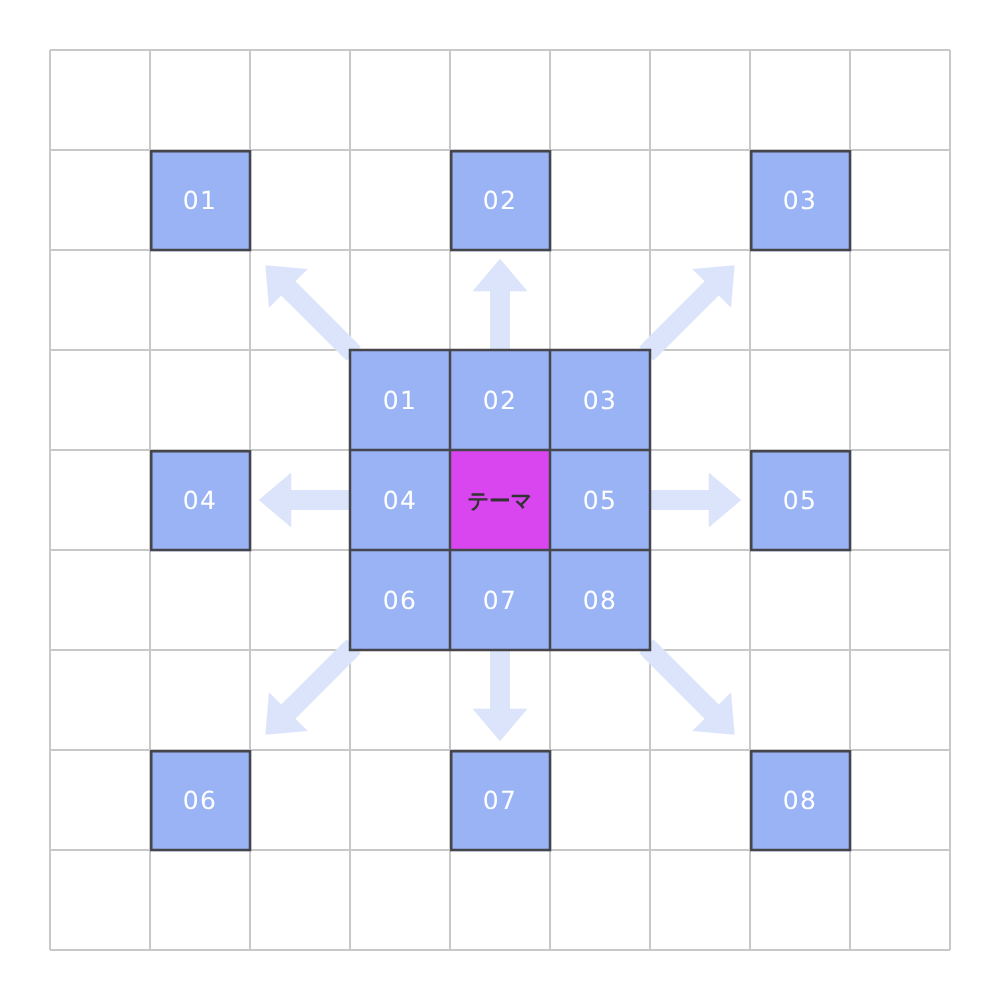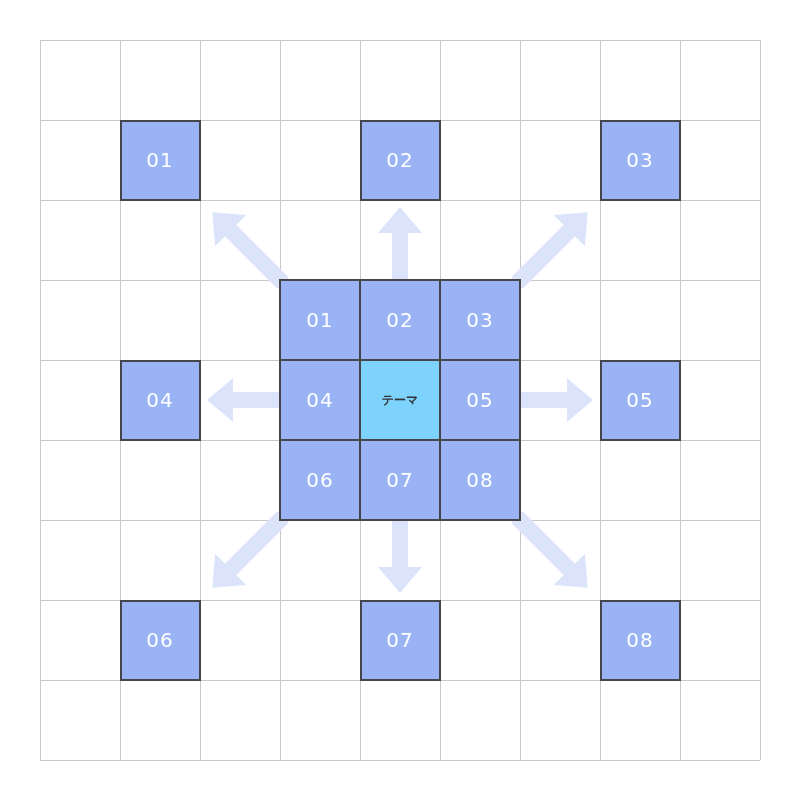--- a/index.html
+++ b/index.html
@@ -48,23 +48,23 @@
   .ccell{
     background:var(--cell-fill);
     display:flex;
     align-items:center;
     justify-content:center;
     color:var(--cell-text);
     font-size:20px;
     letter-spacing:1px;
   }
   .ccell.theme{
-    background:#7dd3fc;
+    background:#d946ef;
     color:var(--theme-text);
-    font-size:12px;
+    font-size:17px;
     font-weight:700;
     letter-spacing:0;
   }
   .outer-cell{
     position:absolute;
     width:81px;
     height:81px;
     box-sizing:border-box;
     border:2px solid var(--cell-border);
     background:var(--cell-fill);

